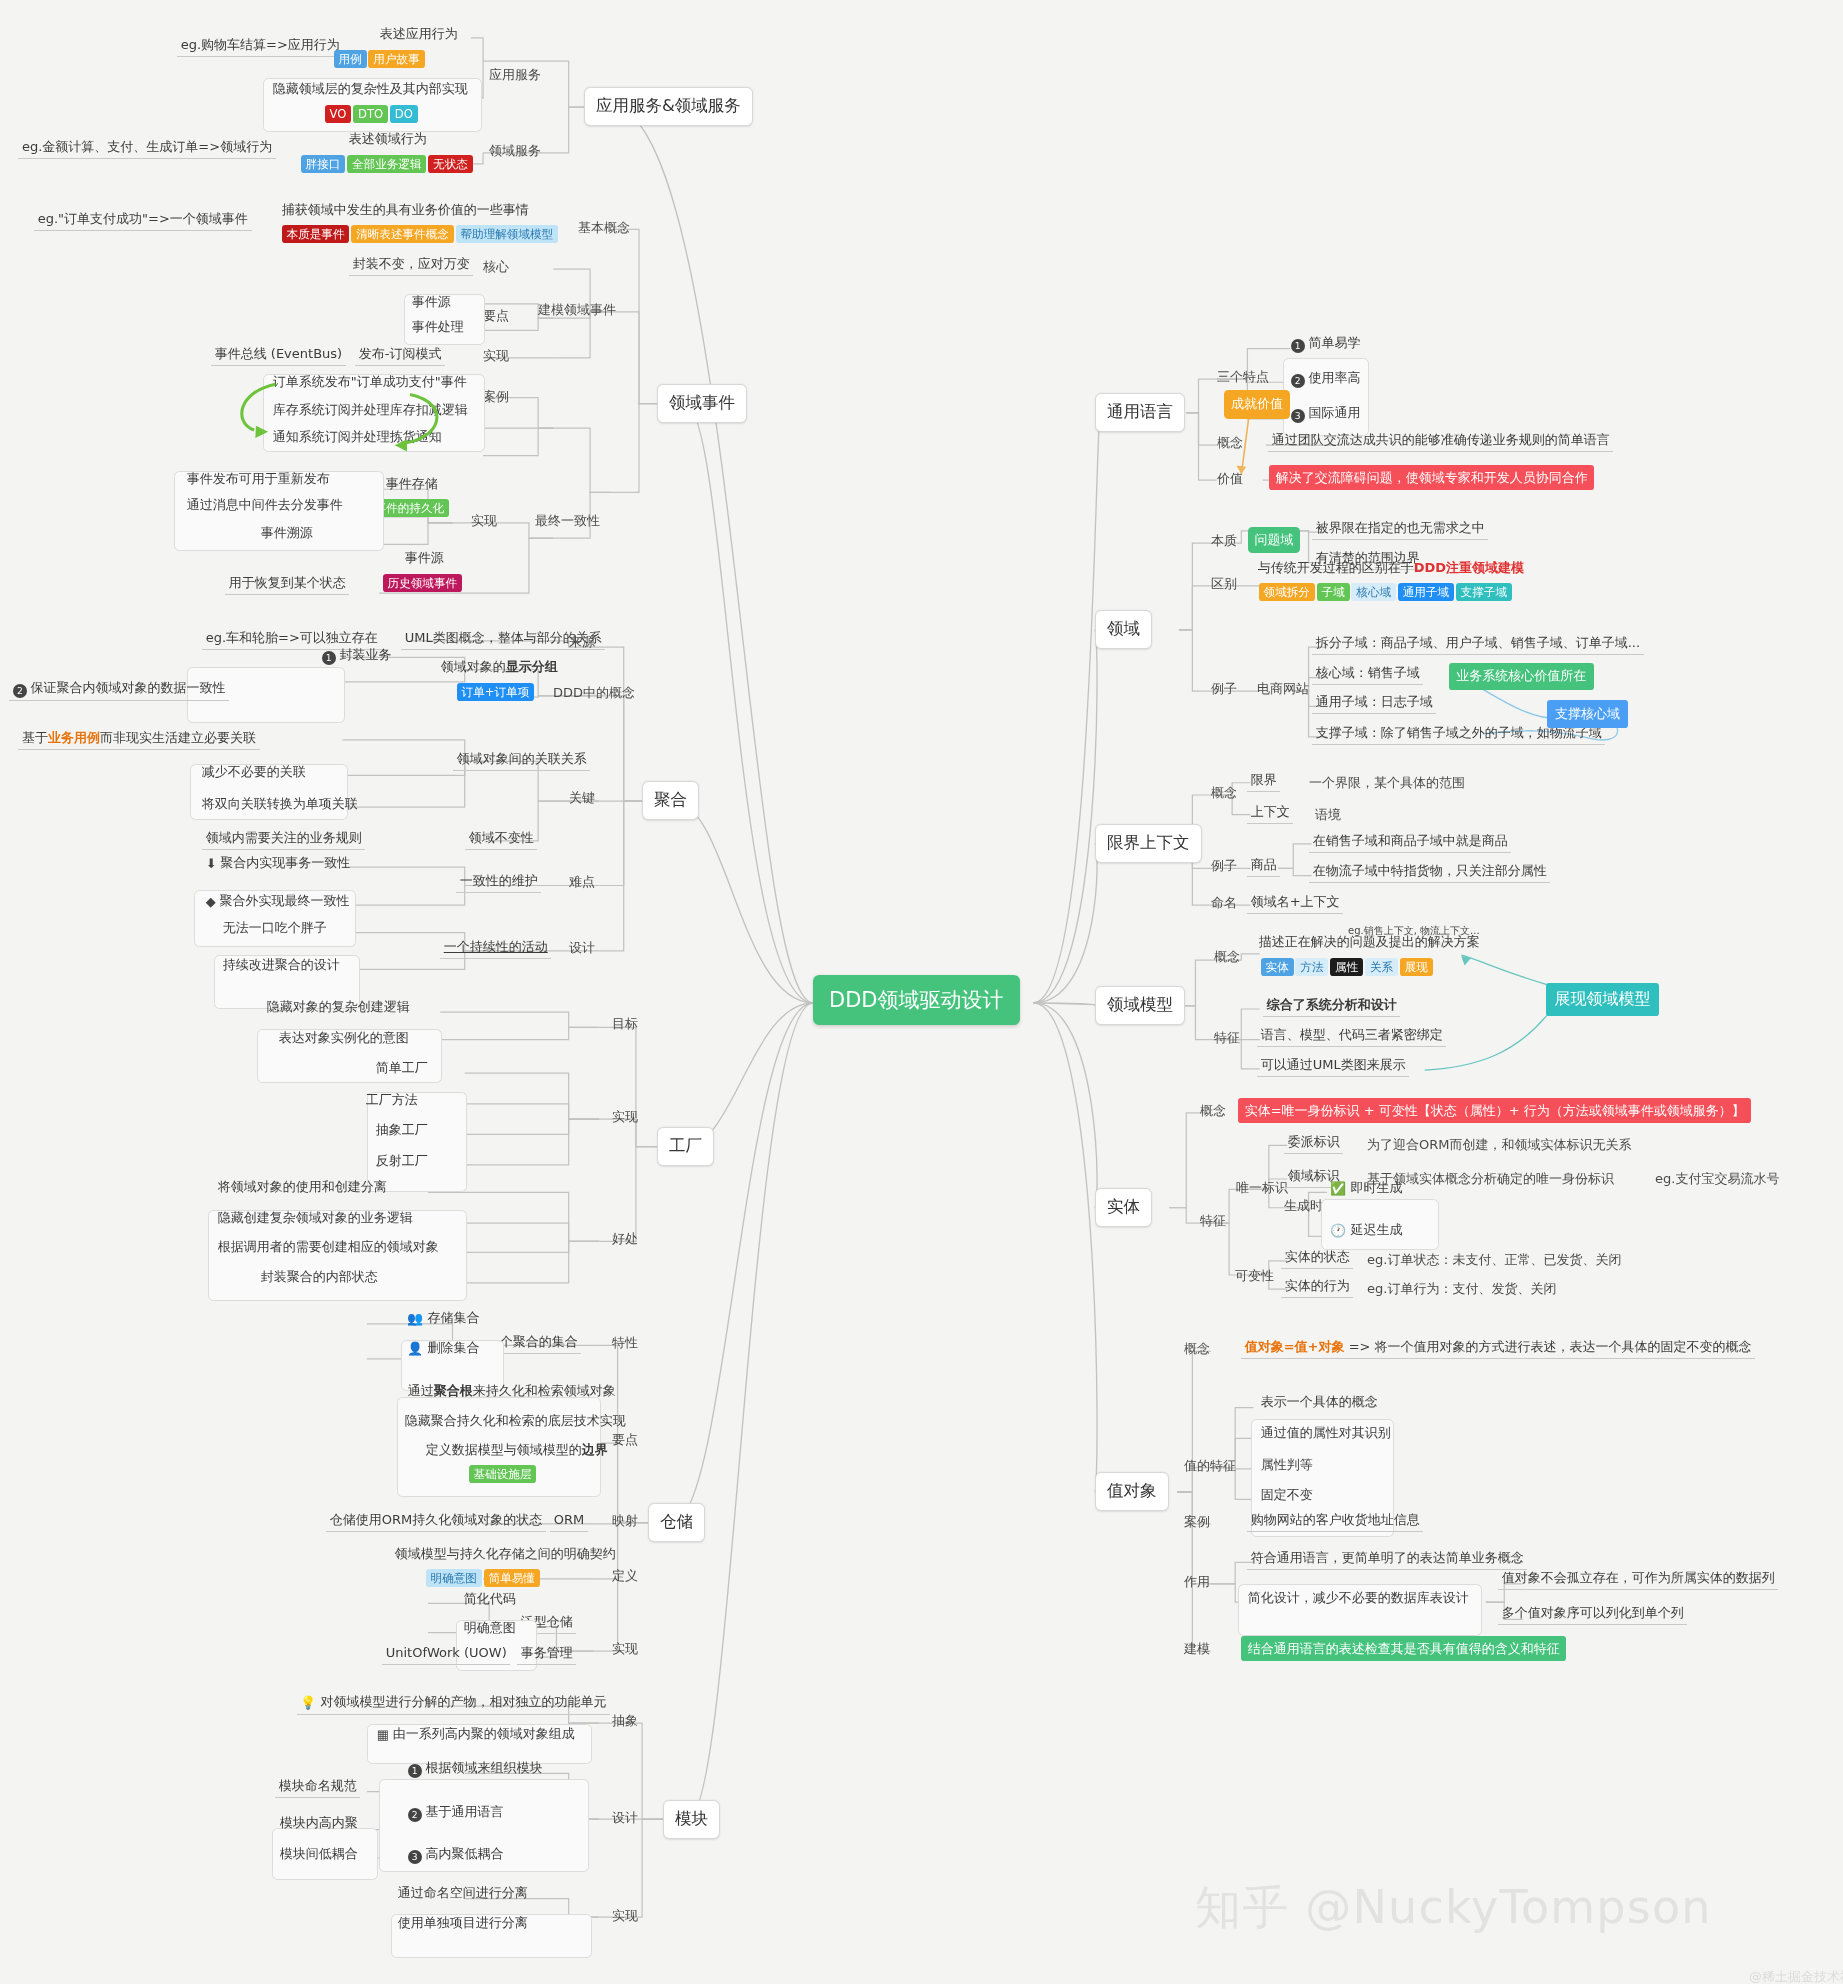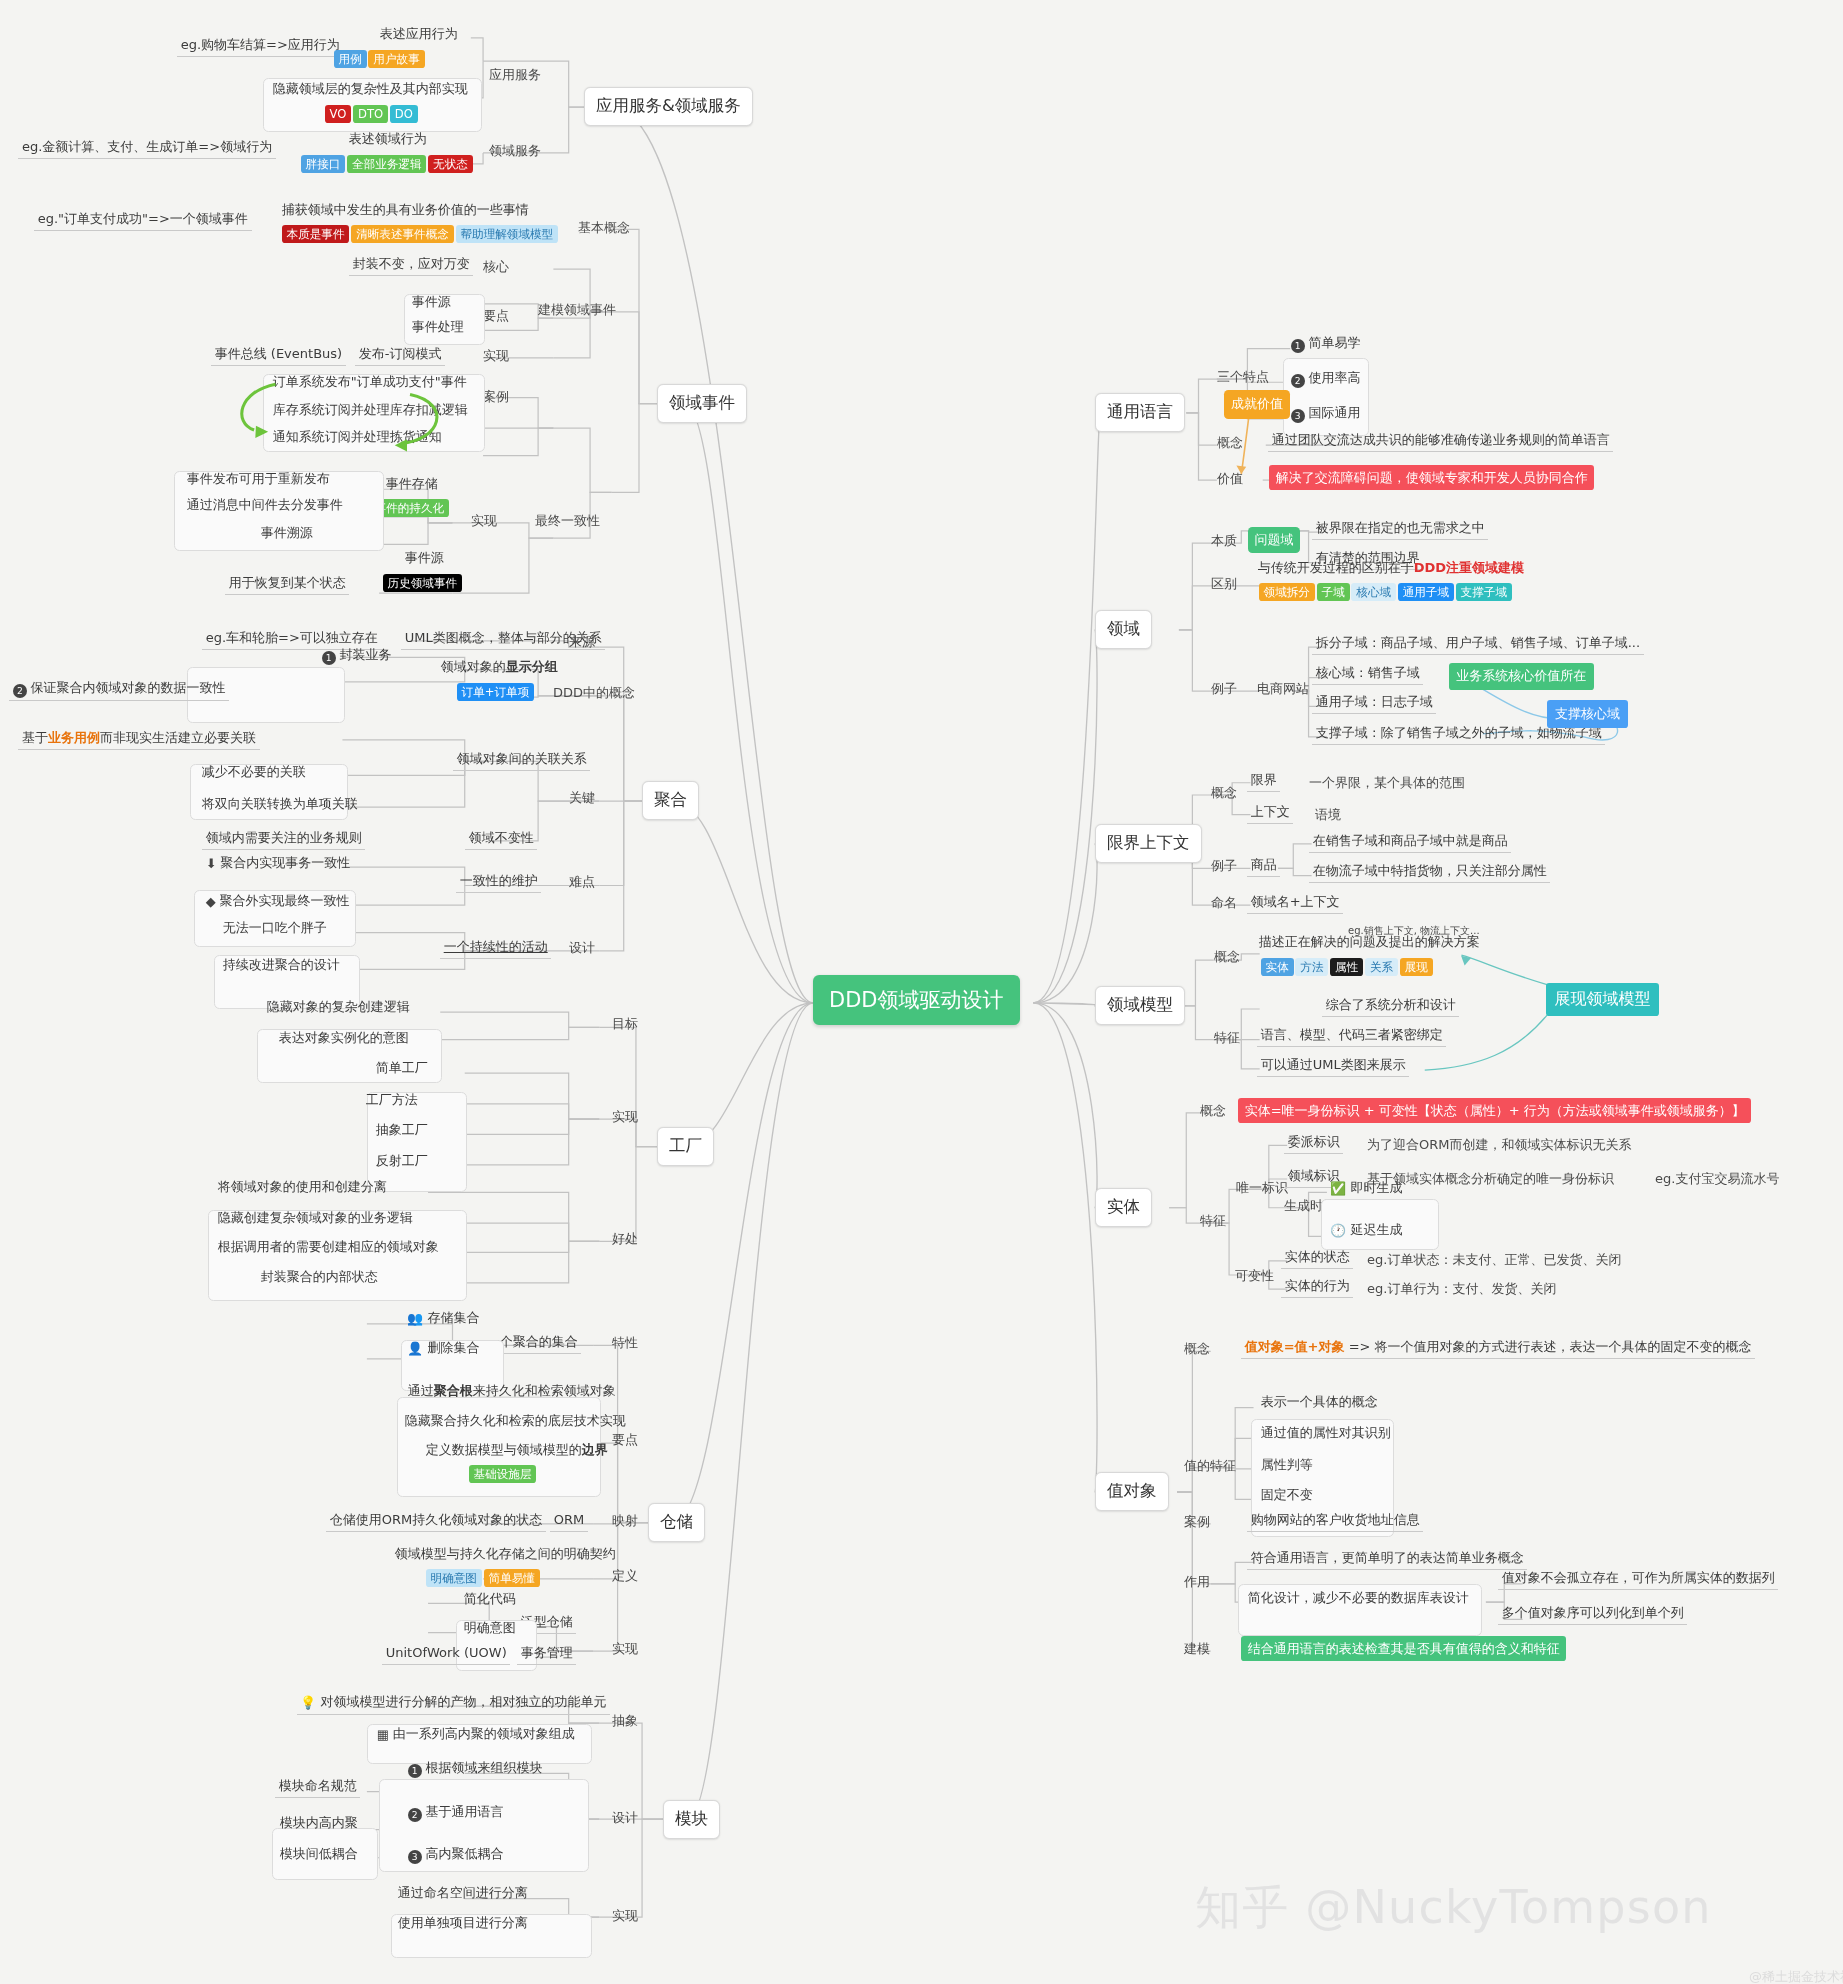--- a/index.html
+++ b/index.html
@@ -373,21 +373,21 @@
   <span class="t">通过消息中间件去分发事件</span>
     </div>
 <div class="n" style="left:257px;top:525px;">
   <span class="t">事件溯源</span>
     </div>
 
 <div class="n" style="left:401px;top:550px;">
   <span class="t">事件源</span>
     </div>
 <div class="tags" style="position:absolute;left:379px;top:572px;">
-  <span class="tag" style="background:#000000">历史领域事件</span>
+  <span class="tag" style="background:#be185d">历史领域事件</span>
     </div>
 <div class="n u" style="left:225px;top:575px;">
   <span class="t">用于恢复到某个状态</span>
     </div>
 
 <div class="branch" style="left:642px;top:781px;">聚合</div>
 <div class="lbl" style="left:569px;top:633px;">来源</div>
 <div class="n u" style="left:401px;top:630px;">
   <span class="t">UML类图概念，整体与部分的关系</span>
     </div>
@@ -696,21 +696,21 @@
   <span class="t">描述正在解决的问题及提出的解决方案</span>
     </div>
 <div class="tags" style="position:absolute;left:1257px;top:956px;">
   <span class="tag" style="background:#4fa3e3">实体</span>
   <span class="tag" style="background:#d6ecf8;color:#2a7ab0">方法</span>
   <span class="tag" style="background:#1c1c1c">属性</span>
   <span class="tag" style="background:#d6ecf8;color:#2a7ab0">关系</span>
   <span class="tag" style="background:#f5a623">展现</span>
     </div>
 <div class="lbl" style="left:1214px;top:1029px;">特征</div>
-<div class="n u" style="left:1322px;top:997px;">
+<div class="n u" style="left:1263px;top:997px;font-weight:bold;">
   <span class="t">综合了系统分析和设计</span>
     </div>
 <div class="n u" style="left:1257px;top:1027px;">
   <span class="t">语言、模型、代码三者紧密绑定</span>
     </div>
 <div class="n u" style="left:1257px;top:1057px;">
   <span class="t">可以通过UML类图来展示</span>
     </div>
 <div class="hl" style="position:absolute;left:1546px;top:983px;background:#2fbfbf;padding:6.1px 8.6px;font-size:16px;">展现领域模型</div>
 

